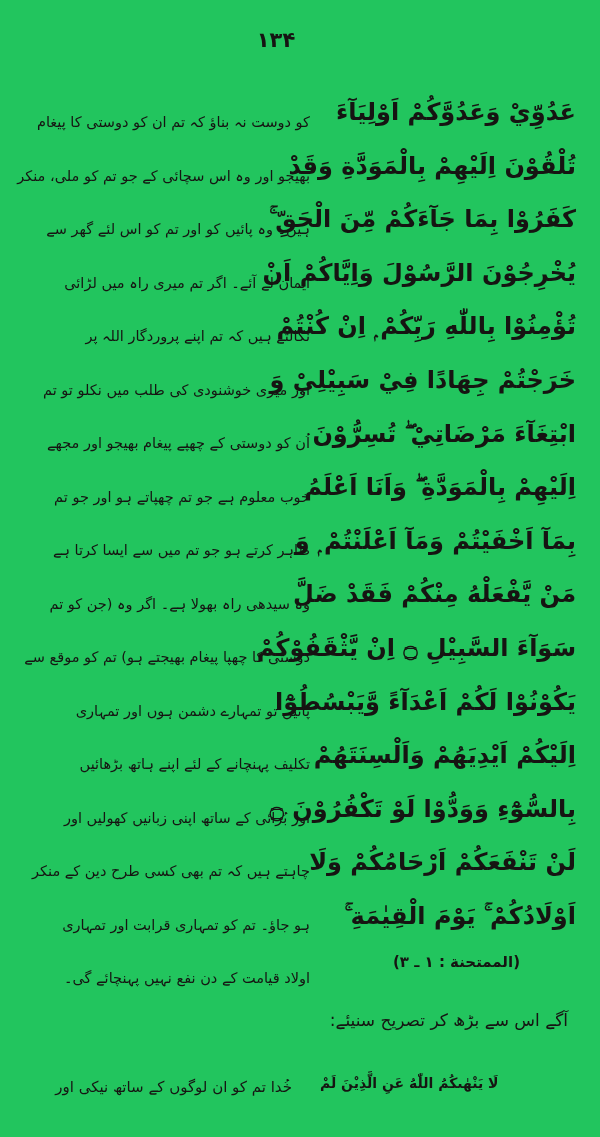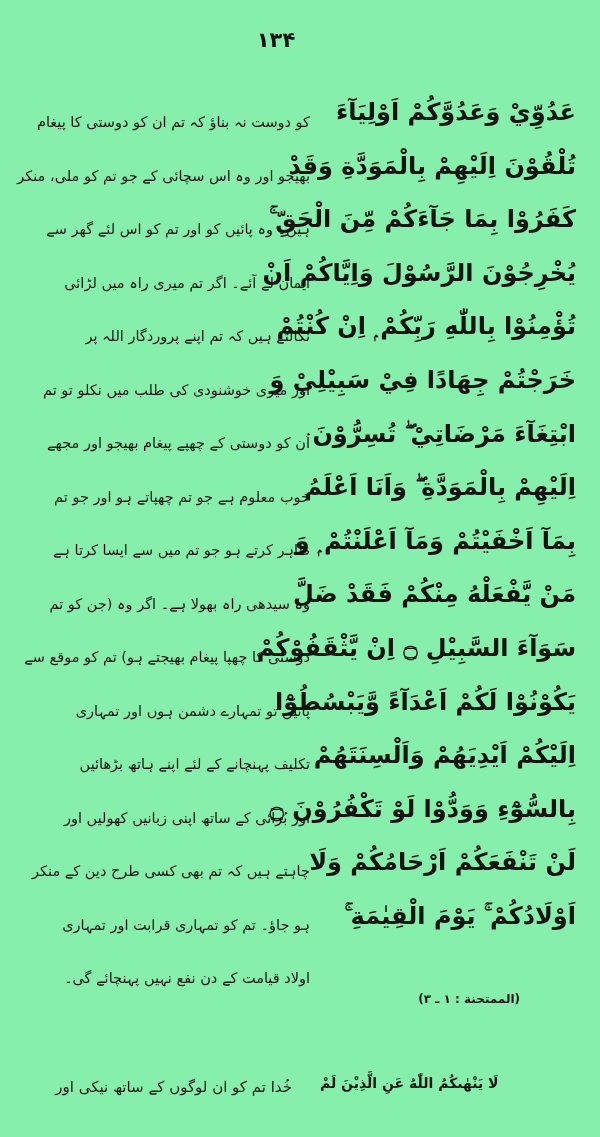--- a/index.html
+++ b/index.html
@@ -1,19 +1,19 @@
 <!DOCTYPE html>
 <html lang="ur" dir="rtl"><head>
 <meta charset="utf-8">
 <style>
   html,body { margin:0; padding:0; }
   .page {
     position:relative;
     width:600px; height:1137px;
-    background:#86efac;
+    background:#22c55e;
     color:#161412;
     font-family:"DejaVu Sans", sans-serif;
     overflow:hidden;
     direction:rtl;
   }
   .page-number {
     position:absolute; top:28px; left:0; right:48px;
     text-align:center;
     font-size:21px; font-weight:bold;
     letter-spacing:2px;
@@ -33,23 +33,22 @@
     position:absolute; top:96px; left:30px; width:280px;
     direction:rtl; 
   }
   .urdu-col .line {
     height:53.5px; line-height:53.5px;
     font-size:14.5px;
     white-space:nowrap;
   }
   .surah-reference {
     position:absolute; top:953px; right:80px;
-    font-size:12px; font-weight:bold;
+    font-size:15px; font-weight:bold;
     direction:rtl;
-    margin-top:39px;
   }
   .section-heading {
     position:absolute; top:1010px; right:32px;
     font-size:17px;
     direction:rtl; text-align:right;
     white-space:nowrap;
   }
   .bottom-quran-line {
     position:absolute; top:1058px; right:28px; width:252px;
     font-size:14px; font-weight:bold;
@@ -106,18 +105,19 @@
     <div class="line">پائیں تو تمہارے دشمن ہوں اور تمہاری</div>
     <div class="line">تکلیف پہنچانے کے لئے اپنے ہاتھ بڑھائیں</div>
     <div class="line">اور بُرائی کے ساتھ اپنی زبانیں کھولیں اور</div>
     <div class="line">چاہتے ہیں کہ تم بھی کسی طرح دین کے منکر</div>
     <div class="line">ہو جاؤ۔ تم کو تمہاری قرابت اور تمہاری</div>
     <div class="line">اولاد قیامت کے دن نفع نہیں پہنچائے گی۔</div>
   </div>
 
   <div class="surah-reference">(الممتحنة : ۱ ـ ۳)</div>
 
+  <div class="section-heading">آگے اس سے بڑھ کر تصریح سنیئے:</div>
 
   <div class="bottom-quran-line">لَا يَنْهٰىكُمُ اللّٰهُ عَنِ الَّذِيْنَ لَمْ</div>
 
   <div class="bottom-urdu-line">خُدا تم کو ان لوگوں کے ساتھ نیکی اور</div>
 
 </div>
 
 </body></html>

